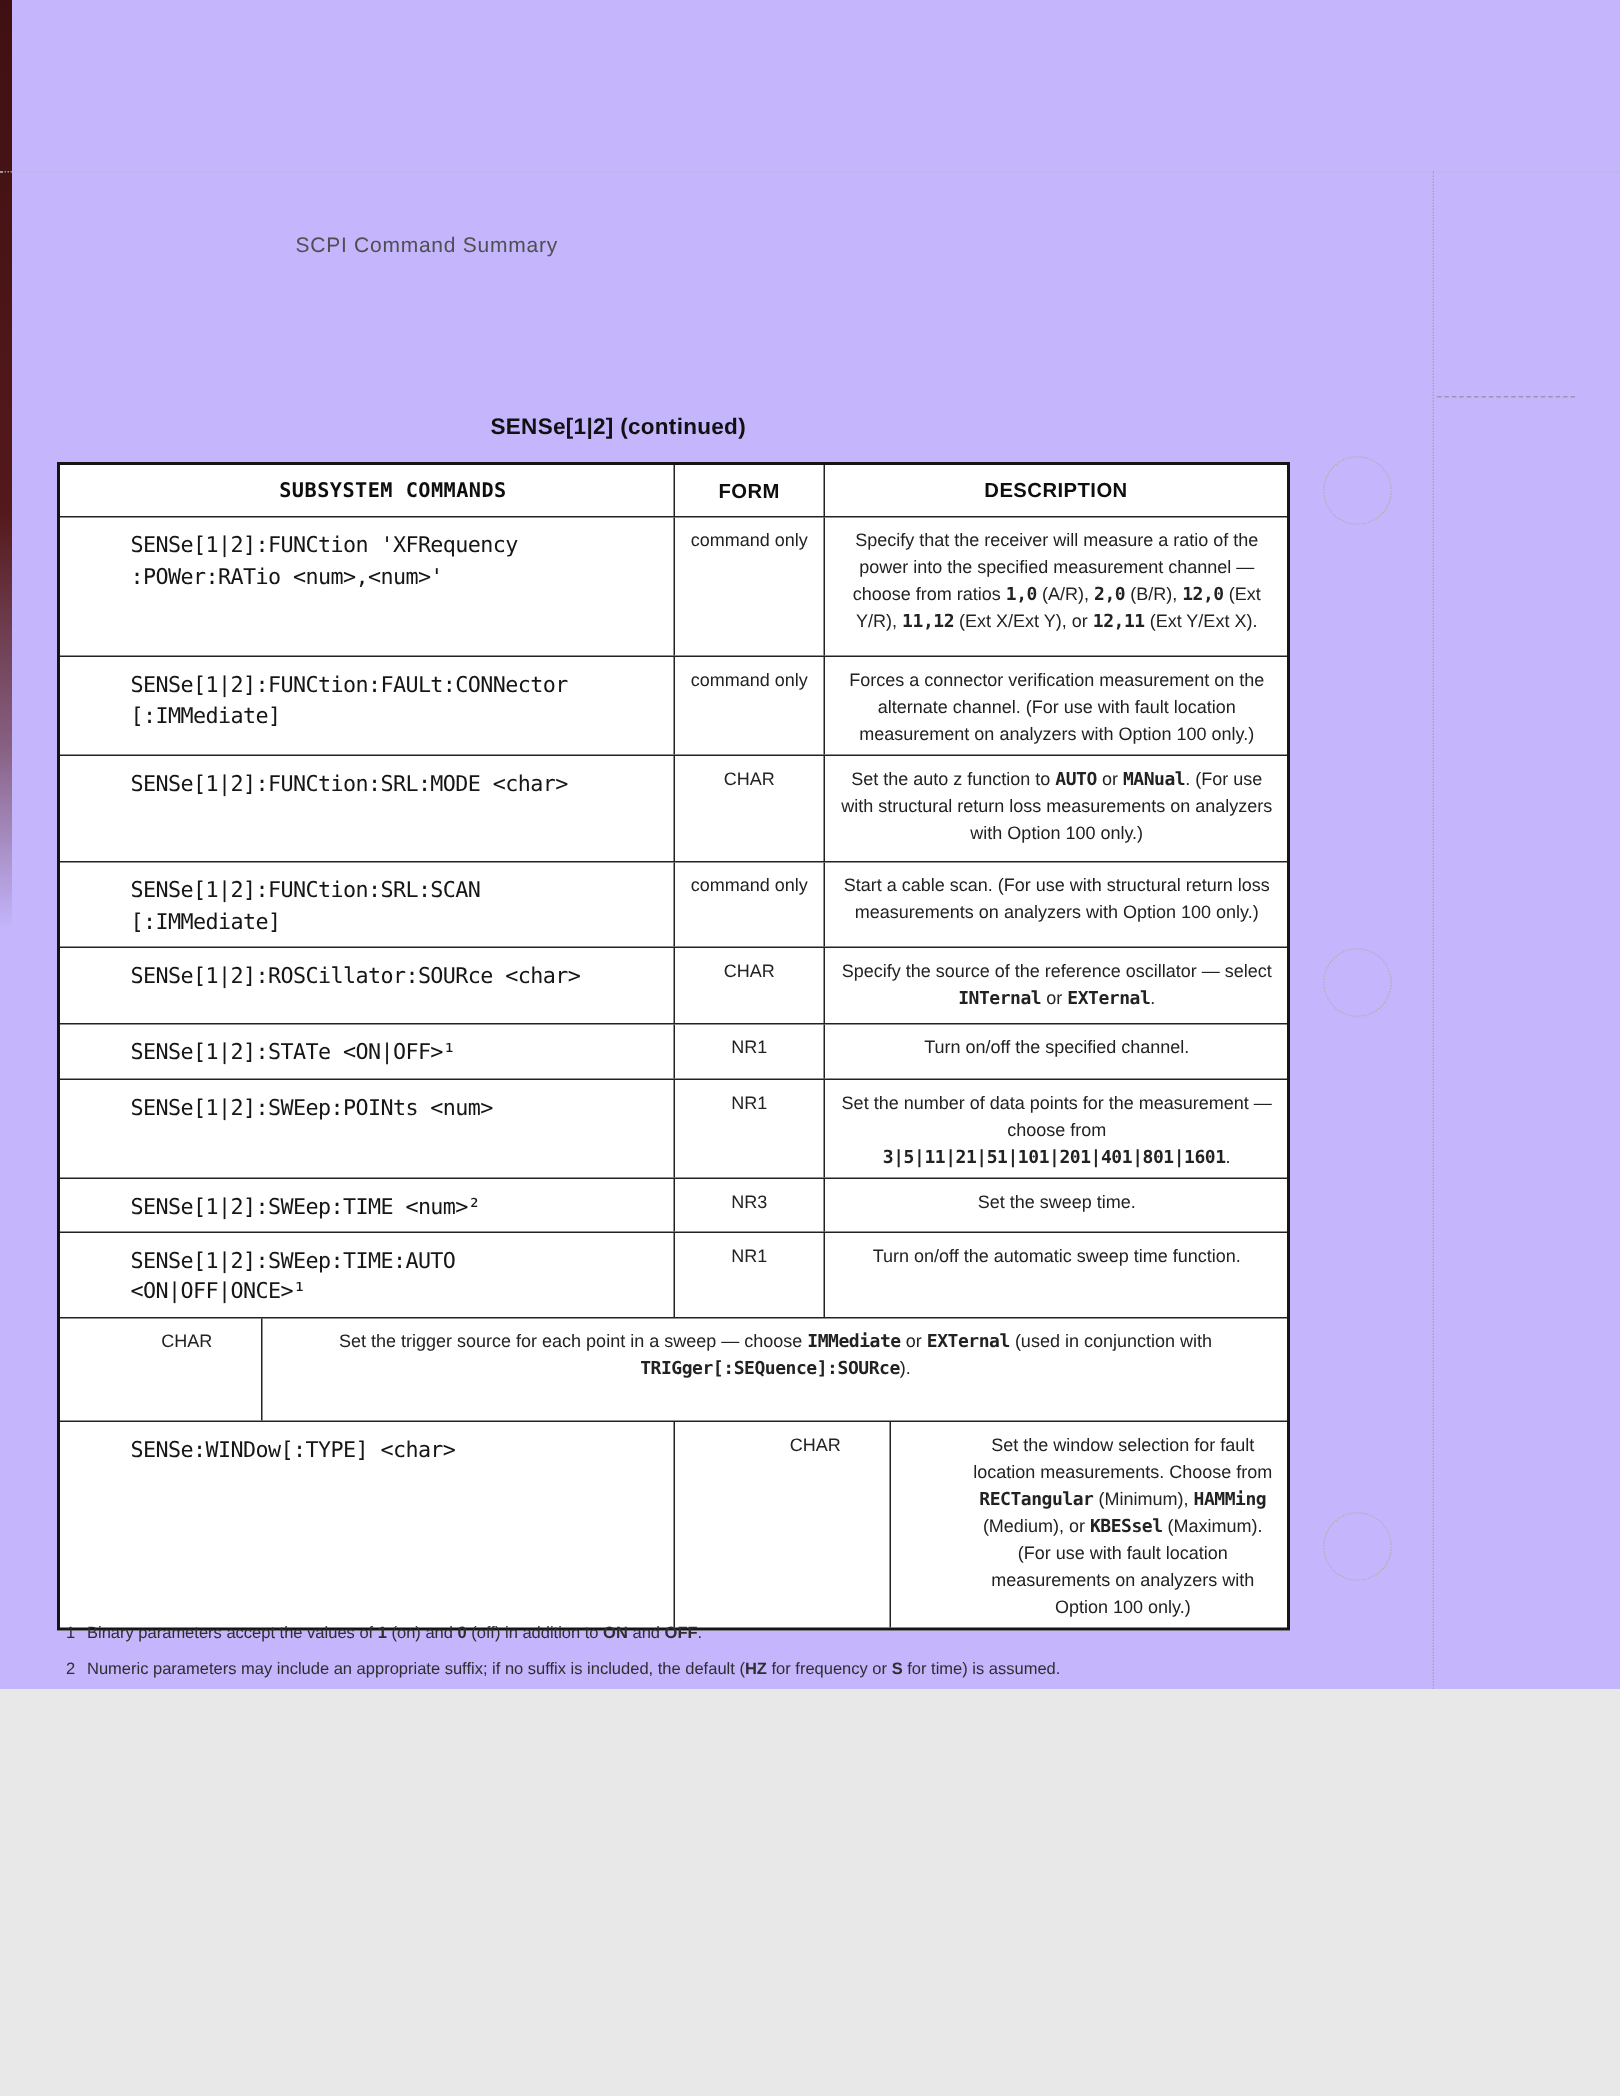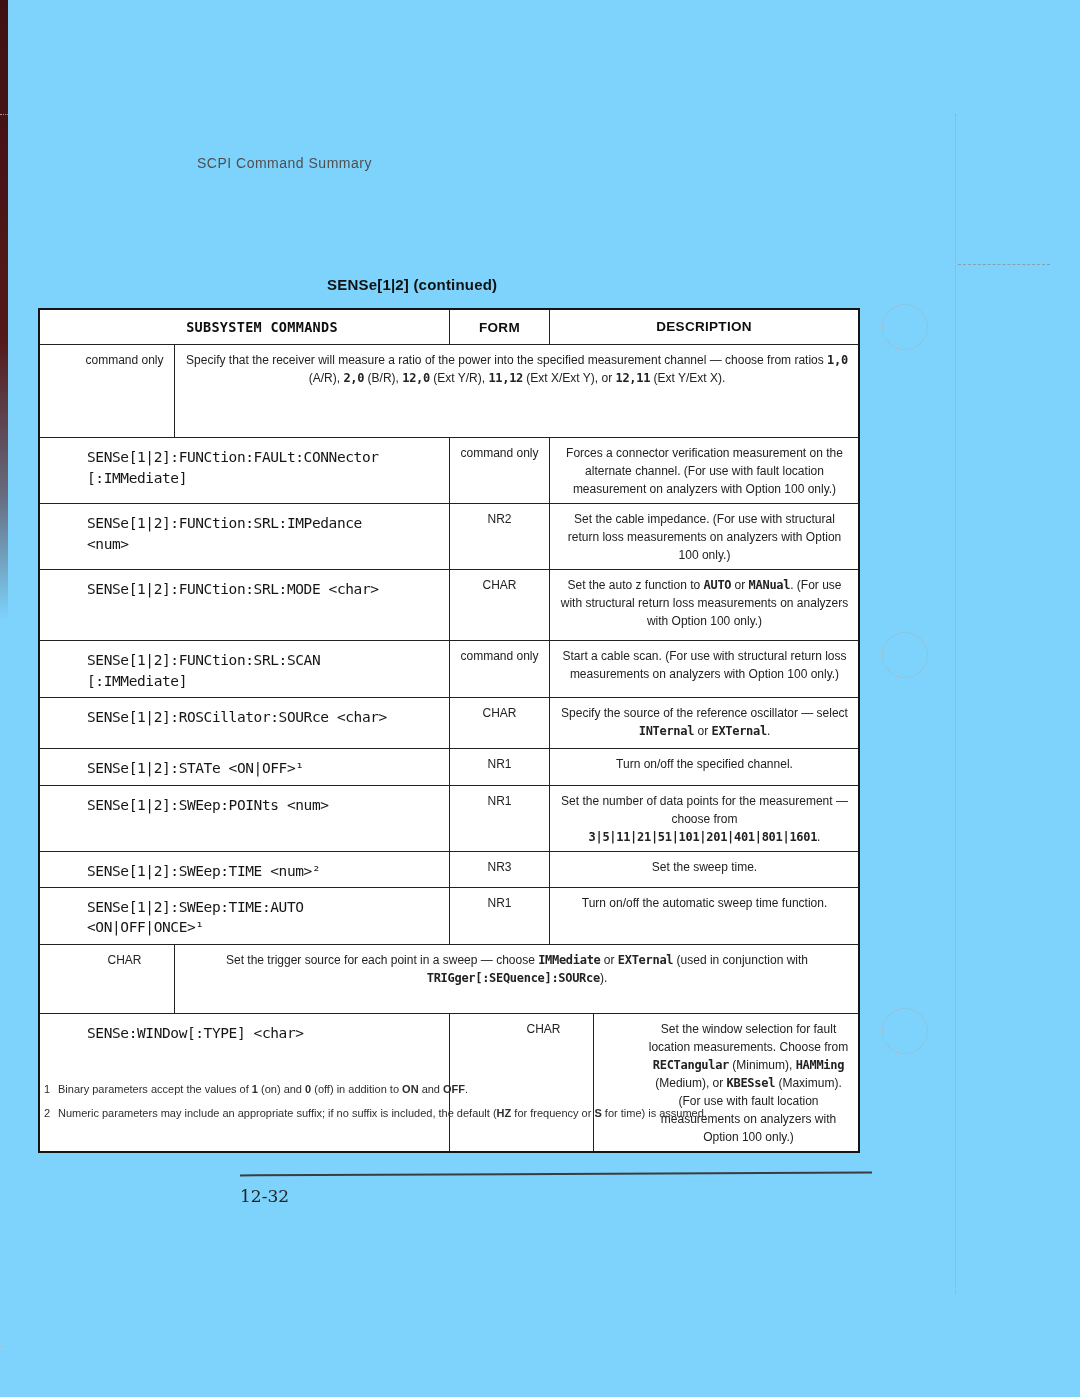--- a/index.html
+++ b/index.html
@@ -1,20 +1,20 @@
 <!DOCTYPE html>
 <html><head>
 <meta charset="utf-8">
 <style>
   html,body{margin:0;padding:0;}
   body{background:#e8e8e8;}
   .page{
     position:relative;
-    width:1080px;height:1397px;
-    background:#7dd3fc;
+    width:1080px;height:1126px;
+    background:#c4b5fd;
     overflow:hidden;
     font-family:"Liberation Sans",sans-serif;
     color:#1c1c1c;
   }
   
   .edge-bar{
     position:absolute;left:0;top:0;width:8px;height:620px;
     background:linear-gradient(to bottom,#3f1013 0%,#54191a 55%,rgba(84,25,26,0.55) 80%,rgba(84,25,26,0) 100%);
   }
   .trim-line-top{position:absolute;left:0;top:114px;width:1080px;border-top:1px dotted #b9b9b9;opacity:.8;}
@@ -95,37 +95,33 @@
   <div class="table-title">SENSe[1|2] (continued)</div>
 
   <div class="cmd-table">
     <div class="tr head">
       <div class="td c-cmd th">SUBSYSTEM COMMANDS</div>
       <div class="td c-form th">FORM</div>
       <div class="td c-desc th">DESCRIPTION</div>
     </div>
 
     <div class="tr r1">
+      <div class="td c-cmd">SENSe[1|2]:FUNCtion 'XFRequency
+:POWer:RATio &lt;num&gt;,&lt;num&gt;'</div>
       <div class="td c-form">command only</div>
       <div class="td c-desc"><span>Specify that the receiver will measure a ratio of the power into the specified measurement channel — choose from ratios </span><span class="kw">1,0</span><span> (A/R), </span><span class="kw">2,0</span><span> (B/R), </span><span class="kw">12,0</span><span> (Ext Y/R), </span><span class="kw">11,12</span><span> (Ext X/Ext Y), or </span><span class="kw">12,11</span><span> (Ext Y/Ext X).</span></div>
     </div>
 
     <div class="tr r2">
       <div class="td c-cmd">SENSe[1|2]:FUNCtion:FAULt:CONNector
 [:IMMediate]</div>
       <div class="td c-form">command only</div>
       <div class="td c-desc"><span>Forces a connector verification measurement on the alternate channel. (For use with fault location measurement on analyzers with Option 100 only.)</span></div>
     </div>
 
-    <div class="tr r3">
-      <div class="td c-cmd">SENSe[1|2]:FUNCtion:SRL:IMPedance
-&lt;num&gt;</div>
-      <div class="td c-form">NR2</div>
-      <div class="td c-desc"><span>Set the cable impedance. (For use with structural return loss measurements on analyzers with Option 100 only.)</span></div>
-    </div>
 
     <div class="tr r4">
       <div class="td c-cmd">SENSe[1|2]:FUNCtion:SRL:MODE &lt;char&gt;</div>
       <div class="td c-form">CHAR</div>
       <div class="td c-desc"><span>Set the auto z function to </span><span class="kw">AUTO</span><span> or </span><span class="kw">MANual</span><span>. (For use with structural return loss measurements on analyzers with Option 100 only.)</span></div>
     </div>
 
     <div class="tr r5">
       <div class="td c-cmd">SENSe[1|2]:FUNCtion:SRL:SCAN
 [:IMMediate]</div>

